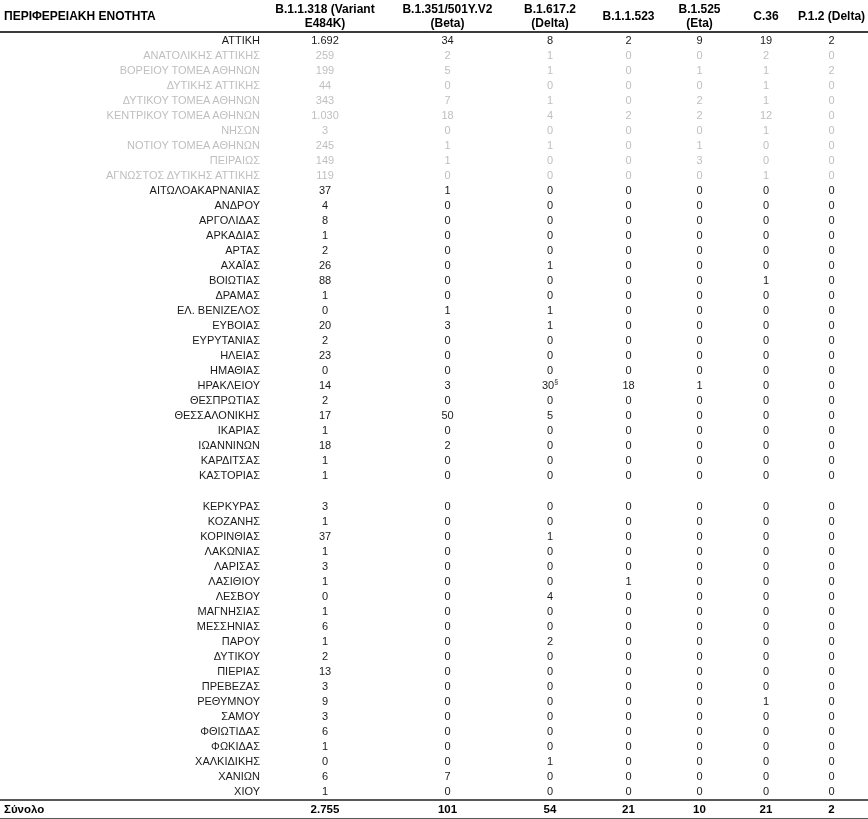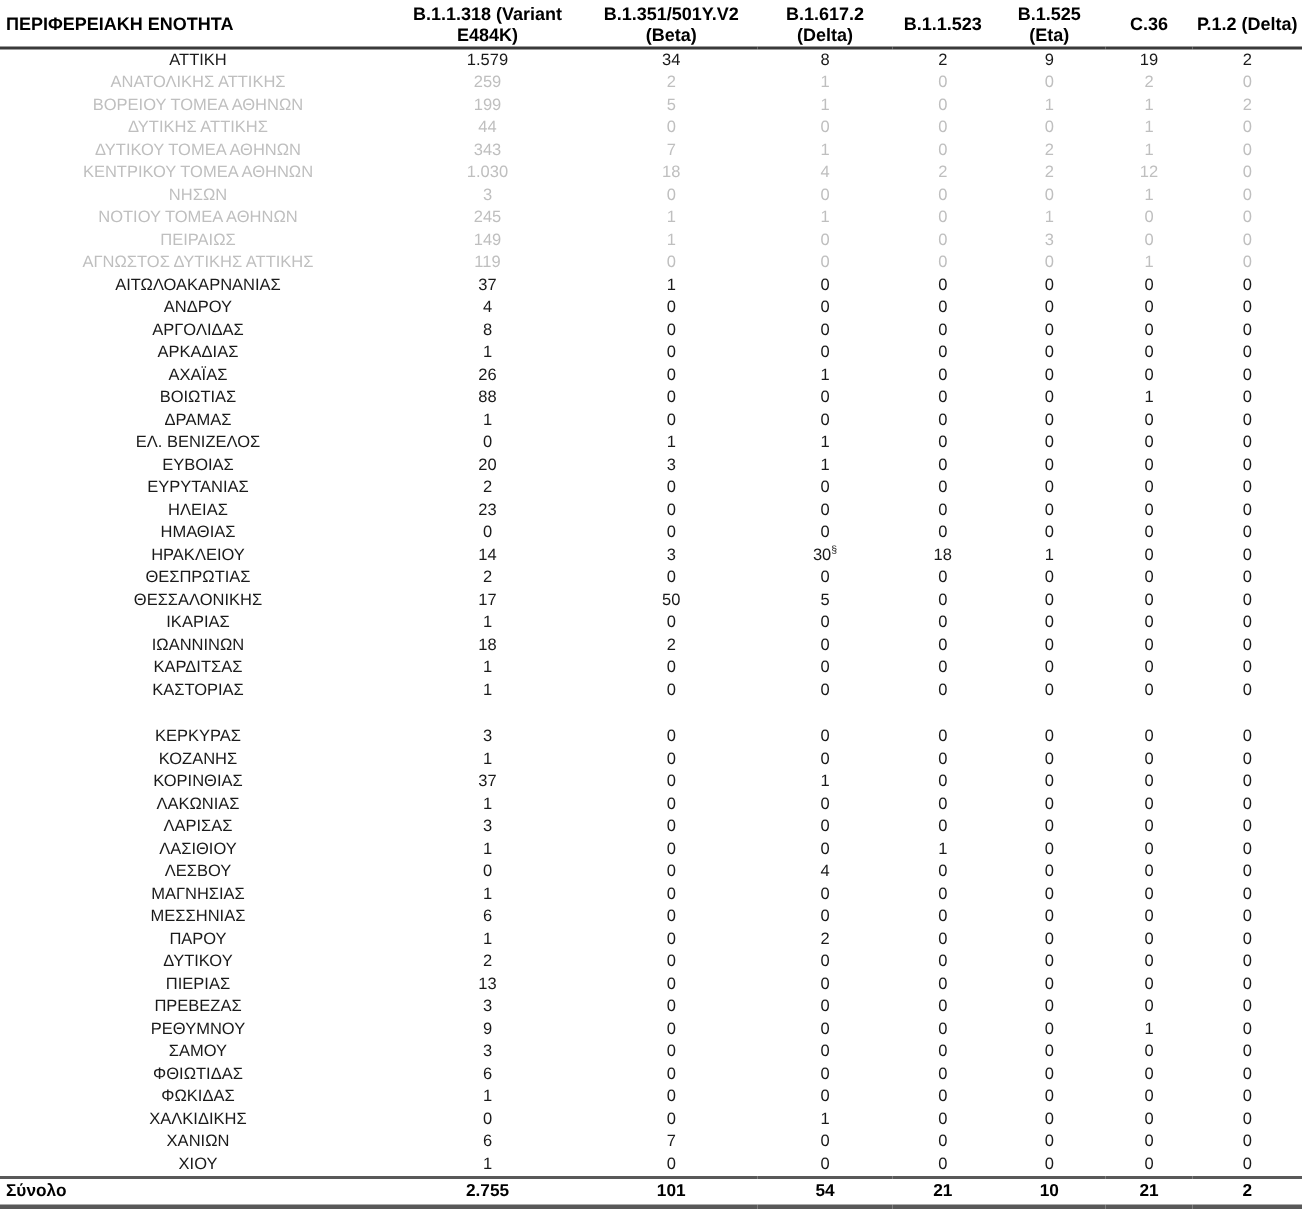--- a/index.html
+++ b/index.html
@@ -15,21 +15,21 @@
     height: 31px; vertical-align: middle; text-align: center;
     font-size: 12px; font-weight: bold; line-height: 14px;
     color: #000; border-bottom: 2px solid #3a3a3a; padding: 0 2px;
   }
   thead th.name-h { text-align: left; padding-left: 4px; }
   tbody td {
     height: 15px; font-size: 11px; line-height: 15px;
     text-align: center; color: #1a1a1a; padding: 0;
     white-space: nowrap; overflow: hidden;
   }
-  tbody td.name { text-align: center; padding-left: 4px; }
+  tbody td.name { text-align: right; padding-left: 4px; }
   tbody tr.sub td { color: #bfbfbf; }
   tbody tr.sub td.name { }
   tbody tr.blank td { height: 16px; }
   tfoot td {
     height: 17px; font-size: 11.5px; font-weight: bold; line-height: 17px;
     text-align: center; color: #000;
     border-top: 2px solid #595959; border-bottom: 3px solid #595959;
     padding: 0;
     margin-top: 44px;
   }
@@ -58,21 +58,21 @@
       <th>B.1.617.2 (Delta)</th>
       <th>B.1.1.523</th>
       <th>B.1.525 (Eta)</th>
       <th>C.36</th>
       <th>P.1.2 (Delta)</th>
     </tr>
   </thead>
   <tbody>
       <tr class="main">
         <td class="name">ΑΤΤΙΚΗ</td>
-        <td>1.579</td>
+        <td>1.692</td>
         <td>34</td>
         <td>8</td>
         <td>2</td>
         <td>9</td>
         <td>19</td>
         <td>2</td>
       </tr>
       <tr class="sub">
         <td class="name">ΑΝΑΤΟΛΙΚΗΣ ΑΤΤΙΚΗΣ</td>
         <td>259</td>
@@ -189,20 +189,30 @@
         <td>0</td>
         <td>0</td>
         <td>0</td>
         <td>0</td>
         <td>0</td>
         <td>0</td>
       </tr>
       <tr class="main">
         <td class="name">ΑΡΚΑΔΙΑΣ</td>
         <td>1</td>
+        <td>0</td>
+        <td>0</td>
+        <td>0</td>
+        <td>0</td>
+        <td>0</td>
+        <td>0</td>
+      </tr>
+      <tr class="main">
+        <td class="name">ΑΡΤΑΣ</td>
+        <td>2</td>
         <td>0</td>
         <td>0</td>
         <td>0</td>
         <td>0</td>
         <td>0</td>
         <td>0</td>
       </tr>
       <tr class="main">
         <td class="name">ΑΧΑΪΑΣ</td>
         <td>26</td>

